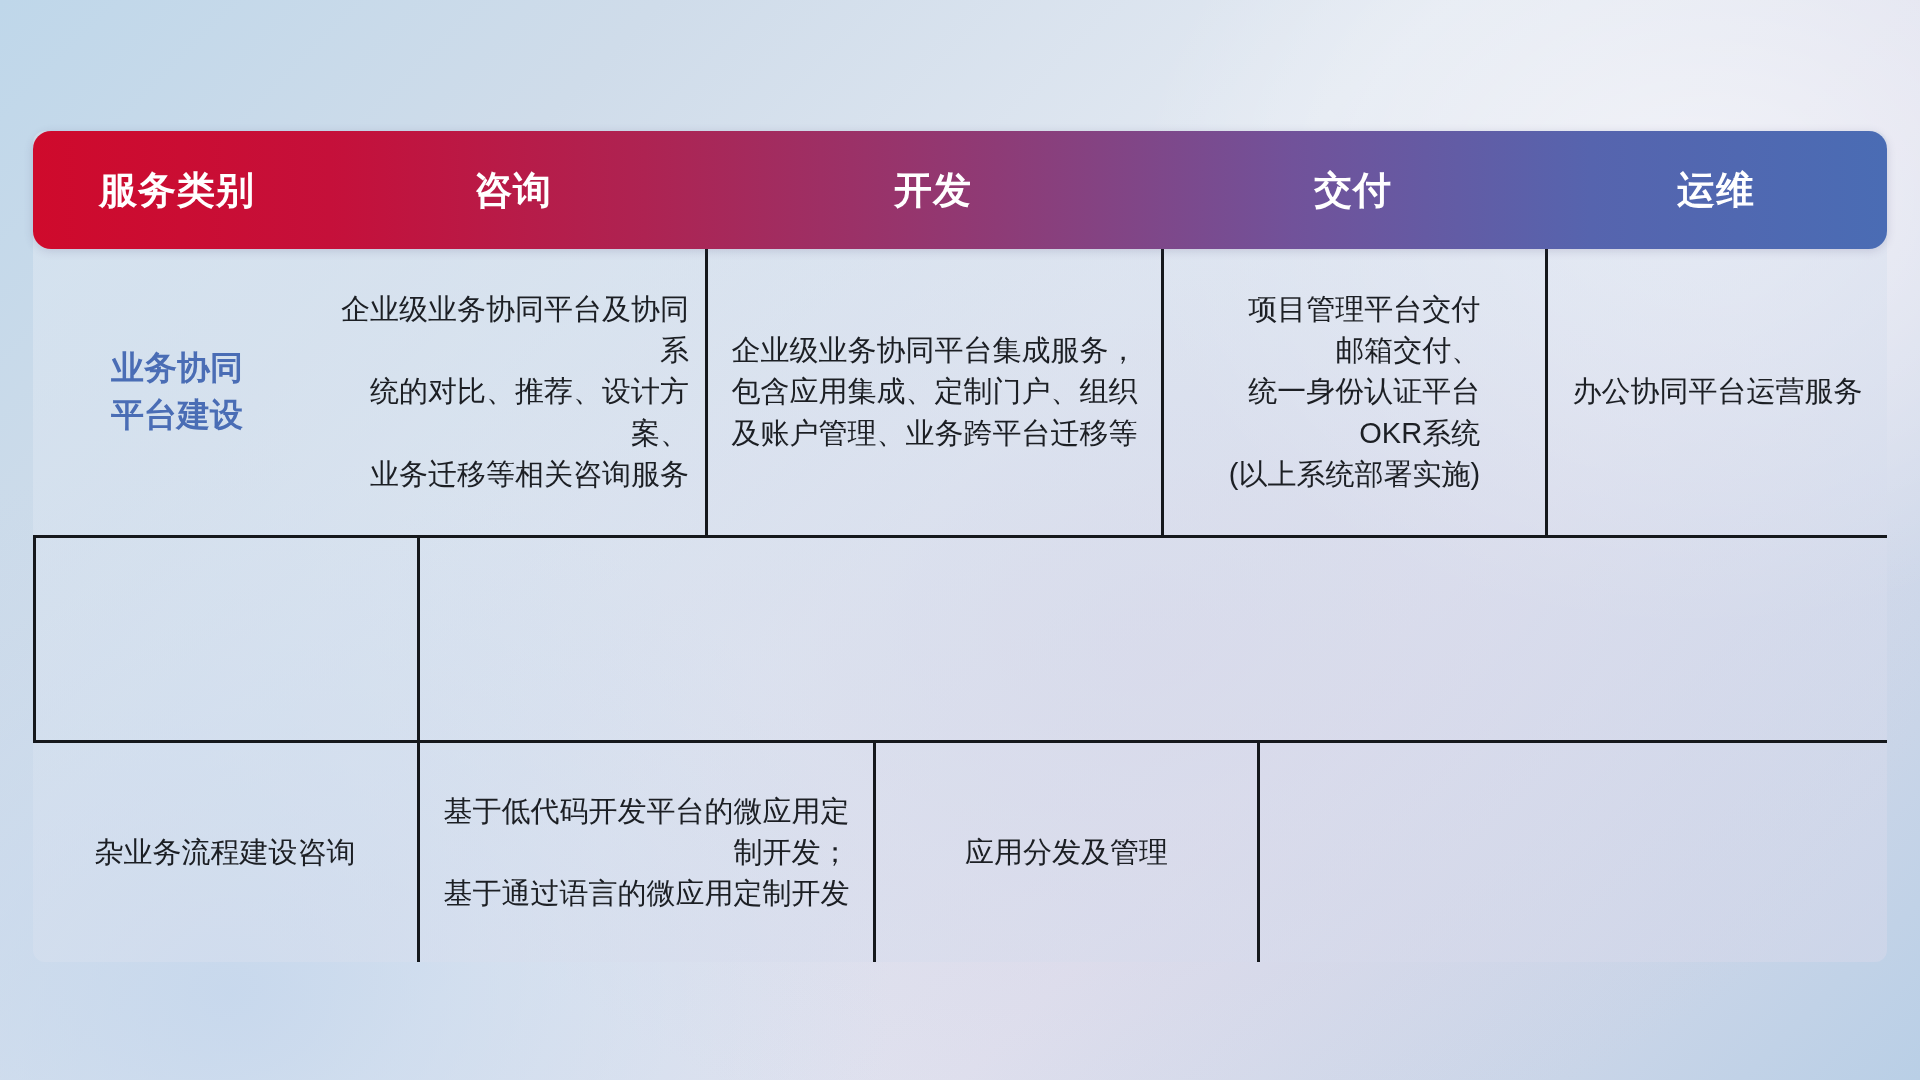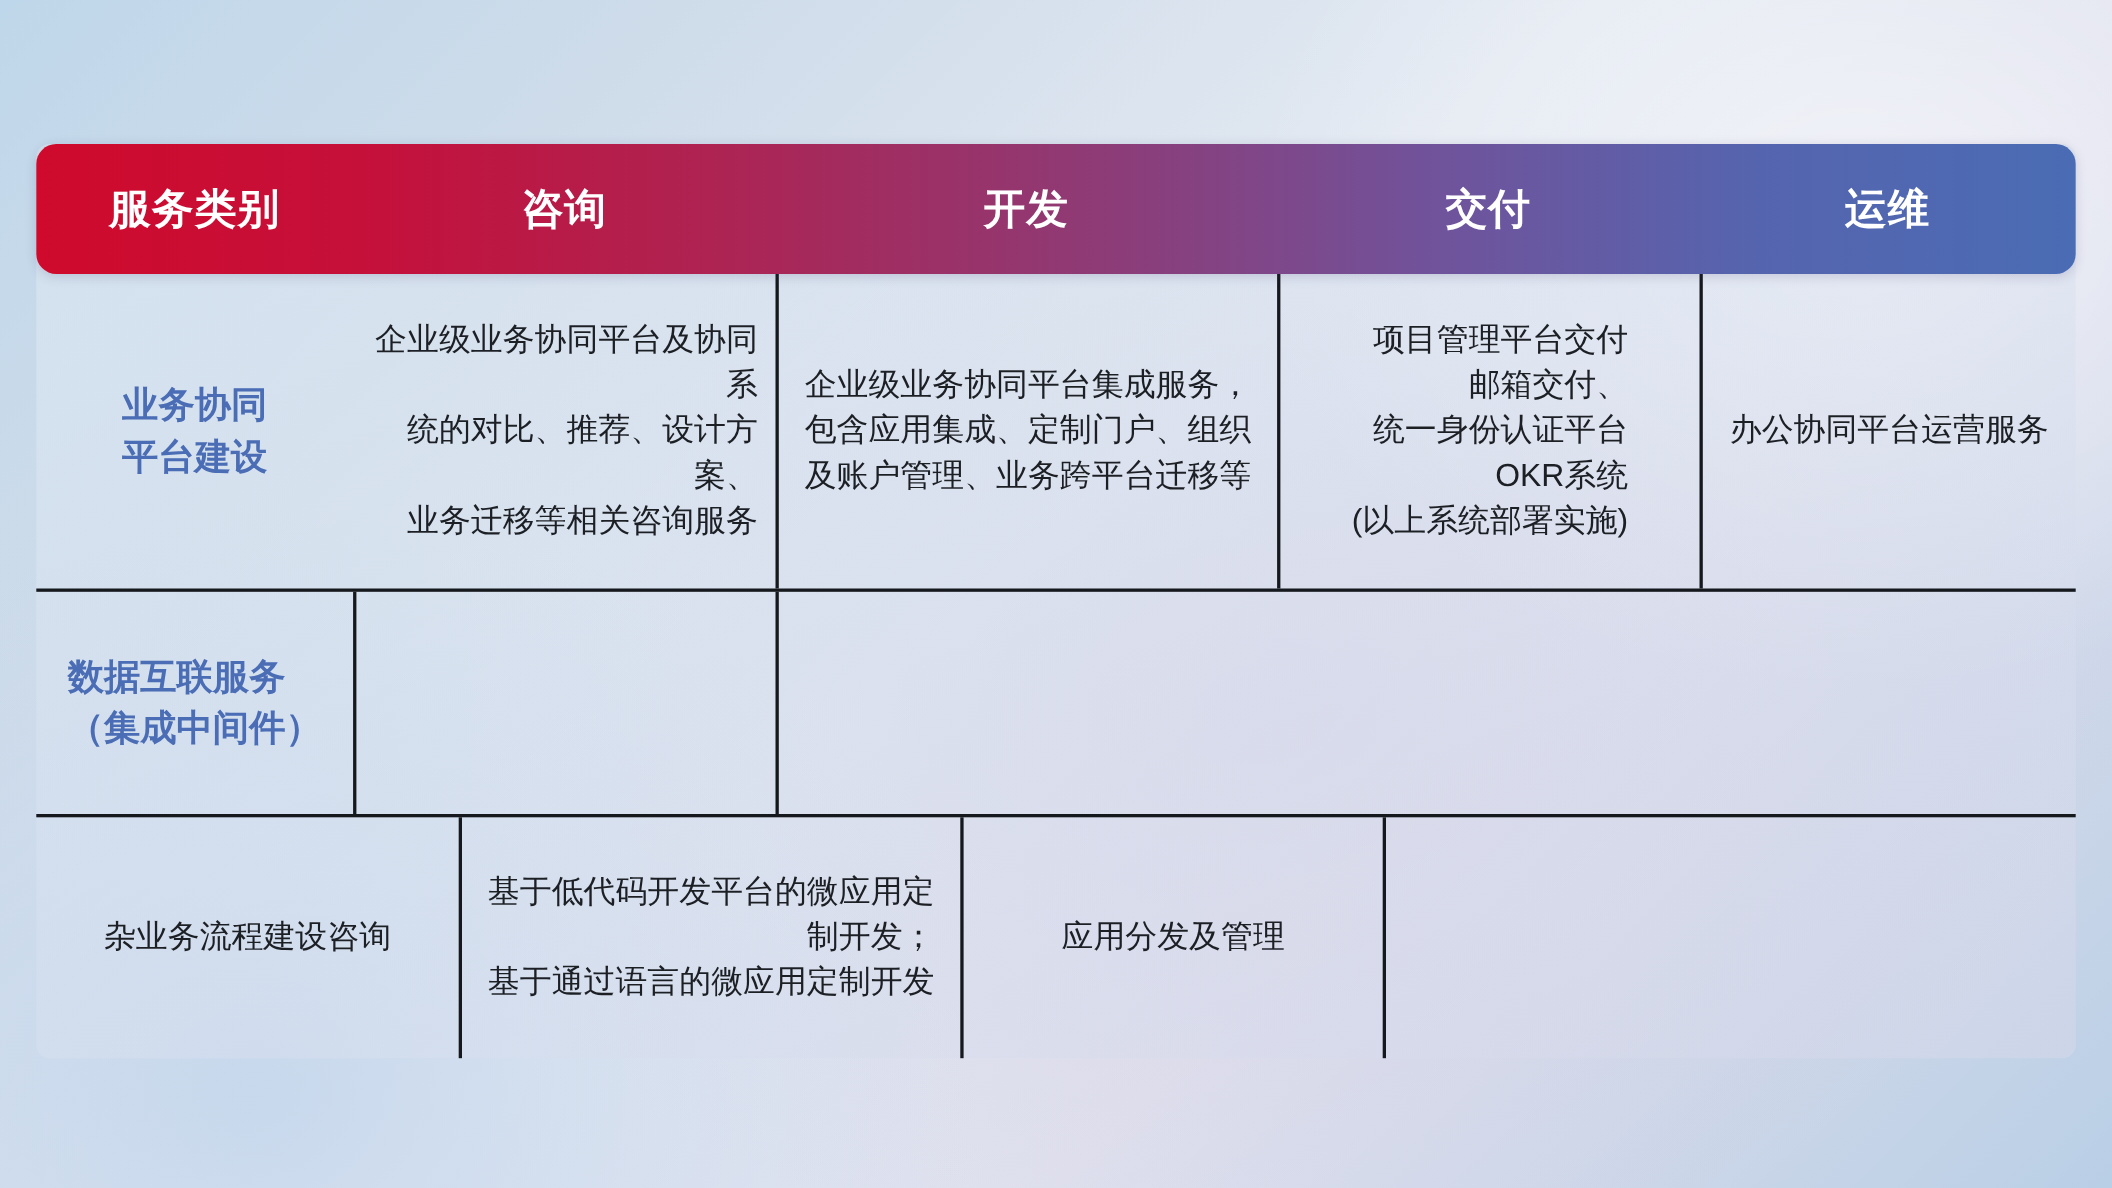--- a/index.html
+++ b/index.html
@@ -124,24 +124,20 @@
 统一身份认证平台
 OKR系统
 (以上系统部署实施)</div>
         </div>
         <div class="td c4 divl">
           <div class="cell-text">办公协同平台运营服务</div>
         </div>
       </div>
 
       <div class="tr r2">
-        <div class="td c0">
-          <div class="rowlabel">数据互联服务
-（集成中间件）</div>
-        </div>
         <div class="td c3 divl">
           <div class="cell-text"></div>
         </div>
         <div class="td c4 divl">
           <div class="cell-text"></div>
         </div>
       </div>
 
       <div class="tr r3">
         <div class="td c1">

